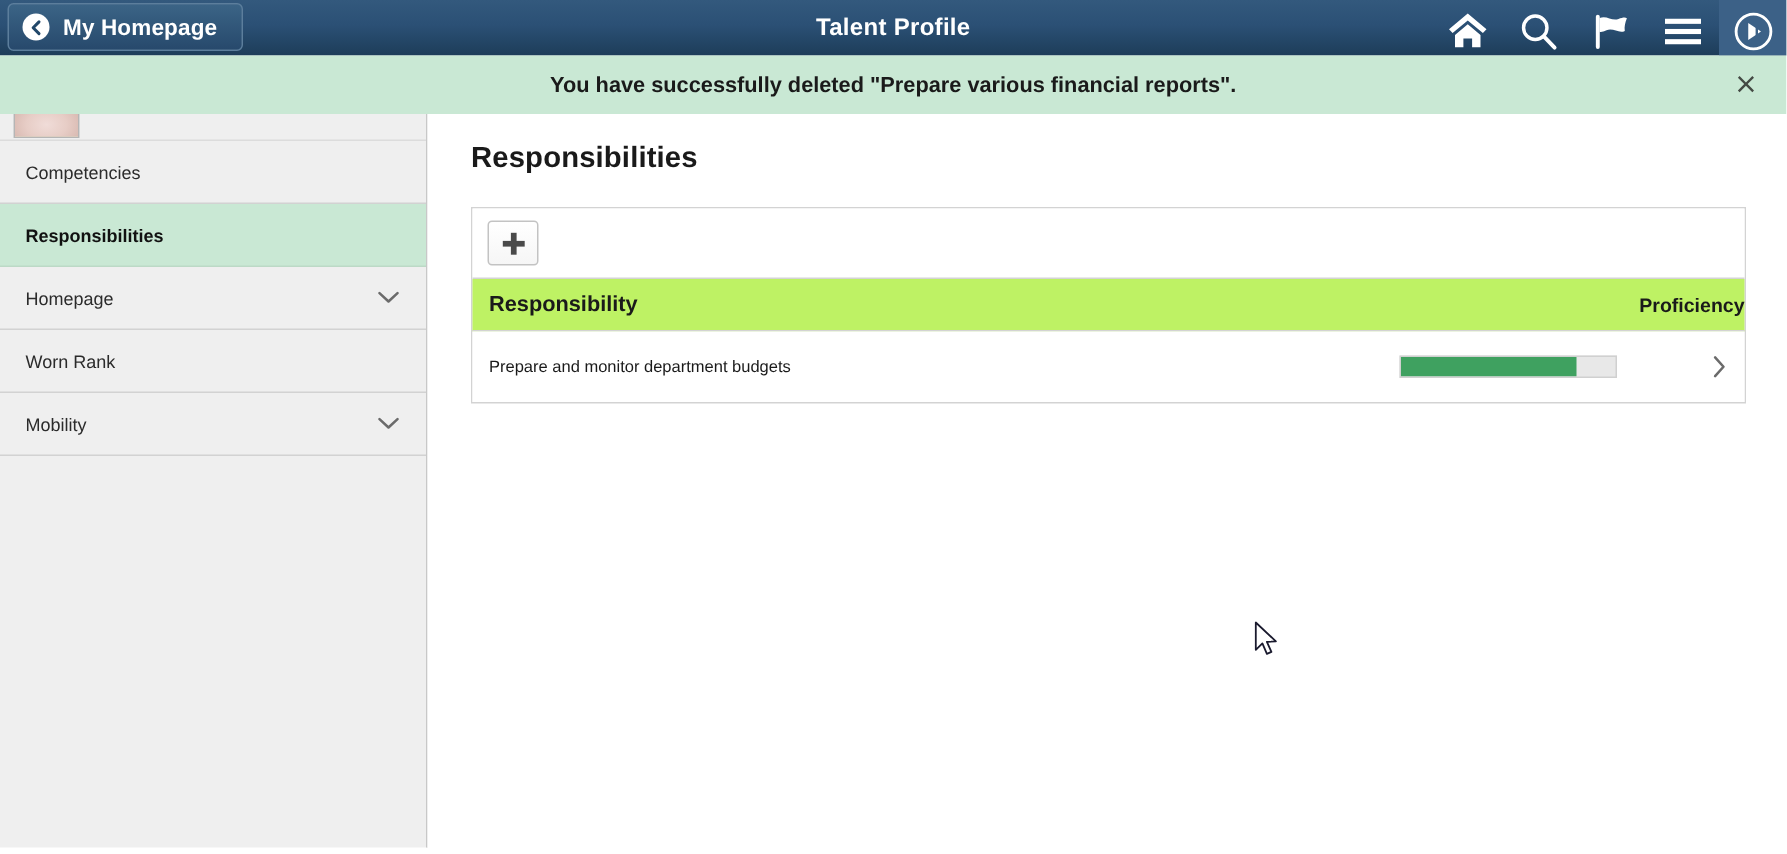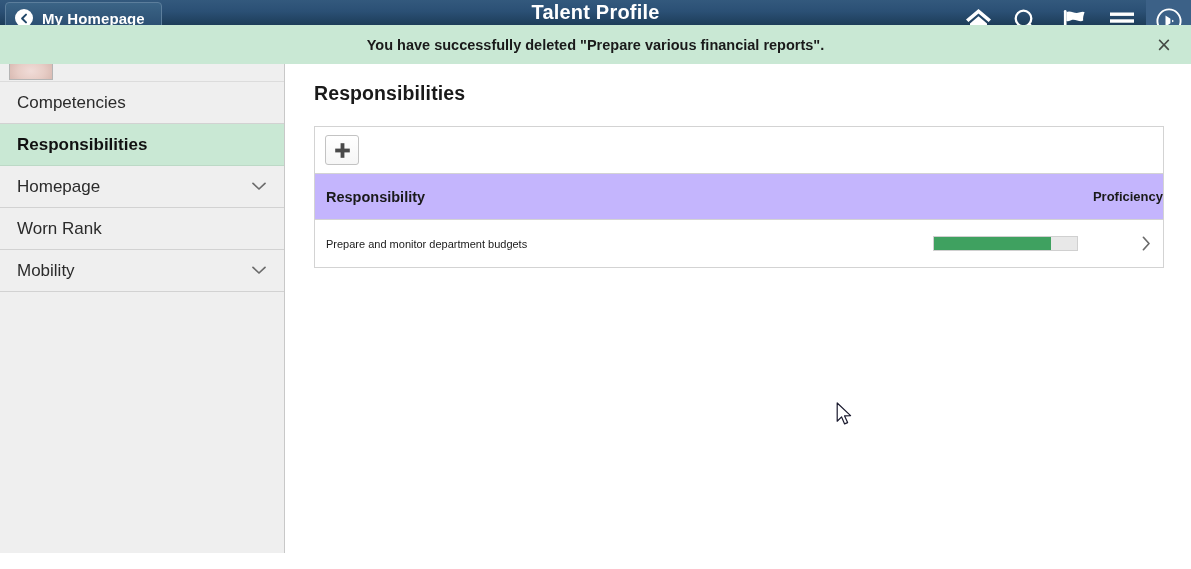--- a/index.html
+++ b/index.html
@@ -11,21 +11,21 @@
     height: 569px;
     overflow: hidden;
     background: #ffffff;
     font-family: "Liberation Sans", sans-serif;
     -webkit-font-smoothing: antialiased;
   }
 
   
   .app-header {
     position: relative;
-    height: 25px;
+    height: 37px;
     width: 1191px;
     background: linear-gradient(to bottom, #33597d 0%, #2b5075 45%, #1d3d59 100%);
     display: flex;
     align-items: center;
     box-sizing: border-box;
     overflow: hidden;
   }
   .back-button {
     position: absolute;
     left: 5px;
@@ -60,21 +60,21 @@
     font-weight: bold;
     letter-spacing: 0.1px;
     white-space: nowrap;
   }
   .header-title {
     position: absolute;
     left: 0;
     right: 0;
     text-align: center;
     color: #ffffff;
-    font-size: 20px;
+    font-size: 16px;
     font-weight: bold;
     letter-spacing: 0.2px;
     pointer-events: none;
   }
   .header-icons {
     position: absolute;
     right: 0;
     top: 0;
     height: 41px;
     display: flex;
@@ -186,21 +186,21 @@
     border-bottom: 1px solid #d2d2d2;
     box-sizing: border-box;
     cursor: pointer;
     background: #efefef;
   }
   .nav-item.active {
     background: #c9e8d4;
     border-bottom-color: #bcd9c6;
   }
   .nav-label {
-    font-size: 17px;
+    font-size: 12px;
     color: #2b2b2b;
     flex: 1;
   }
   .nav-item.active .nav-label {
     font-weight: bold;
     color: #111111;
   }
   .nav-chevron {
     width: 14px;
     height: 14px;
@@ -250,24 +250,24 @@
     background: linear-gradient(to bottom, #ffffff 0%, #f6f6f6 100%);
     display: flex;
     align-items: center;
     justify-content: center;
     cursor: pointer;
     box-sizing: border-box;
   }
   .add-button svg { display: block; }
 
   .grid-head {
-    height: 46px;
-    display: flex;
-    align-items: center;
-    background: #c4b5fd;
+    height: 35px;
+    display: flex;
+    align-items: center;
+    background: #bef264;
     border-bottom: 1px solid #d3d3d3;
     box-sizing: border-box;
   }
   .col-resp {
     flex: 1;
     padding-left: 11px;
     font-size: 14.5px;
     font-weight: bold;
     color: #1a1a1a;
   }

